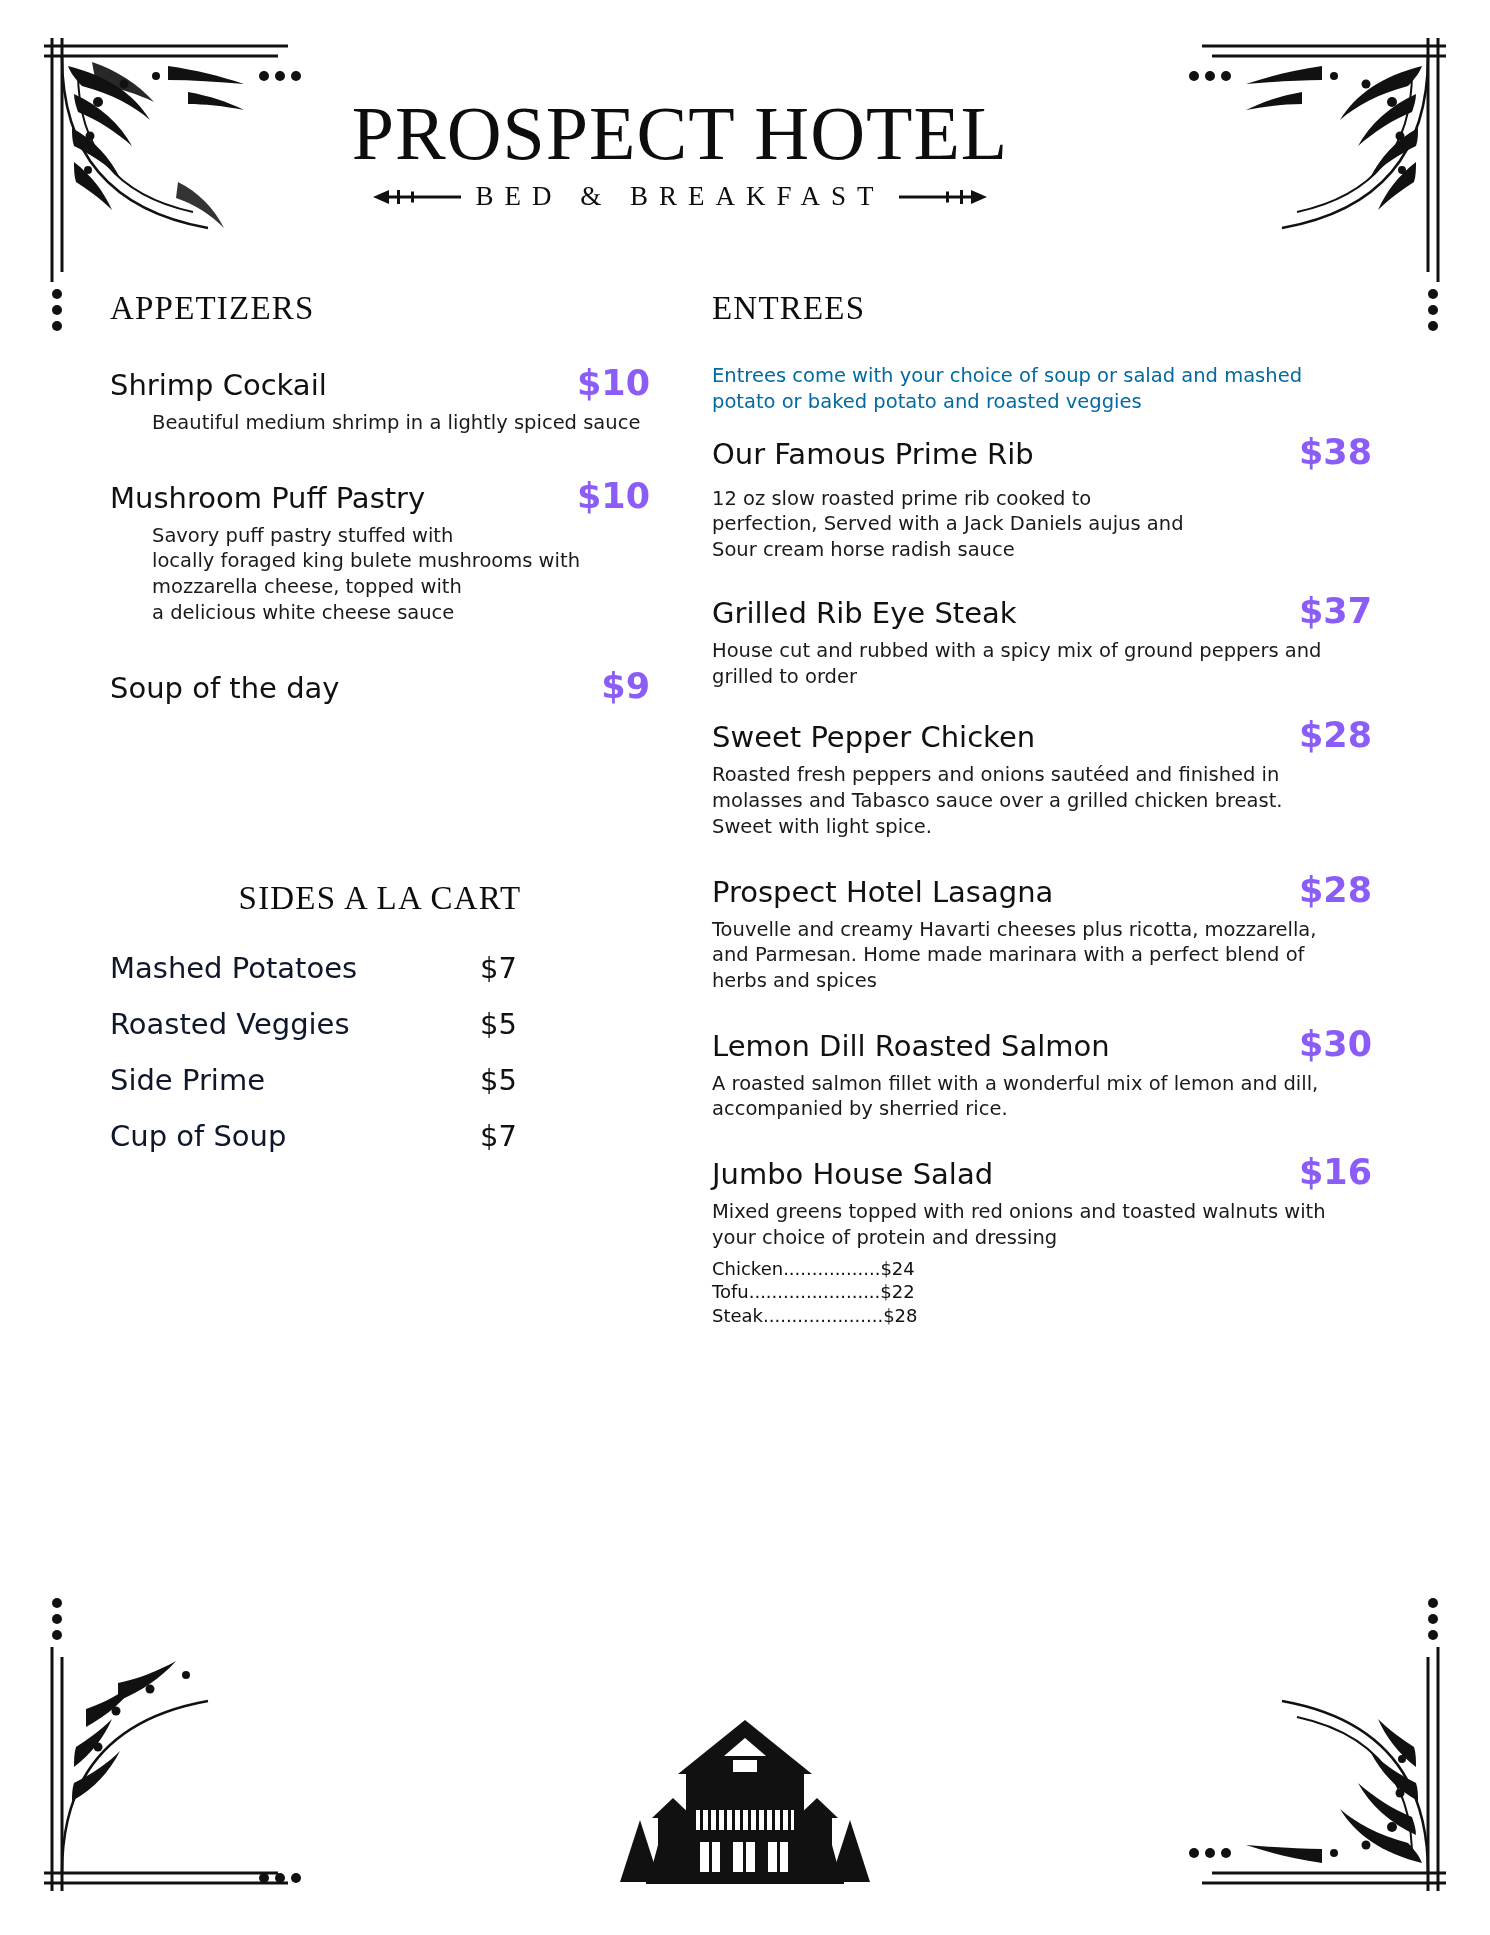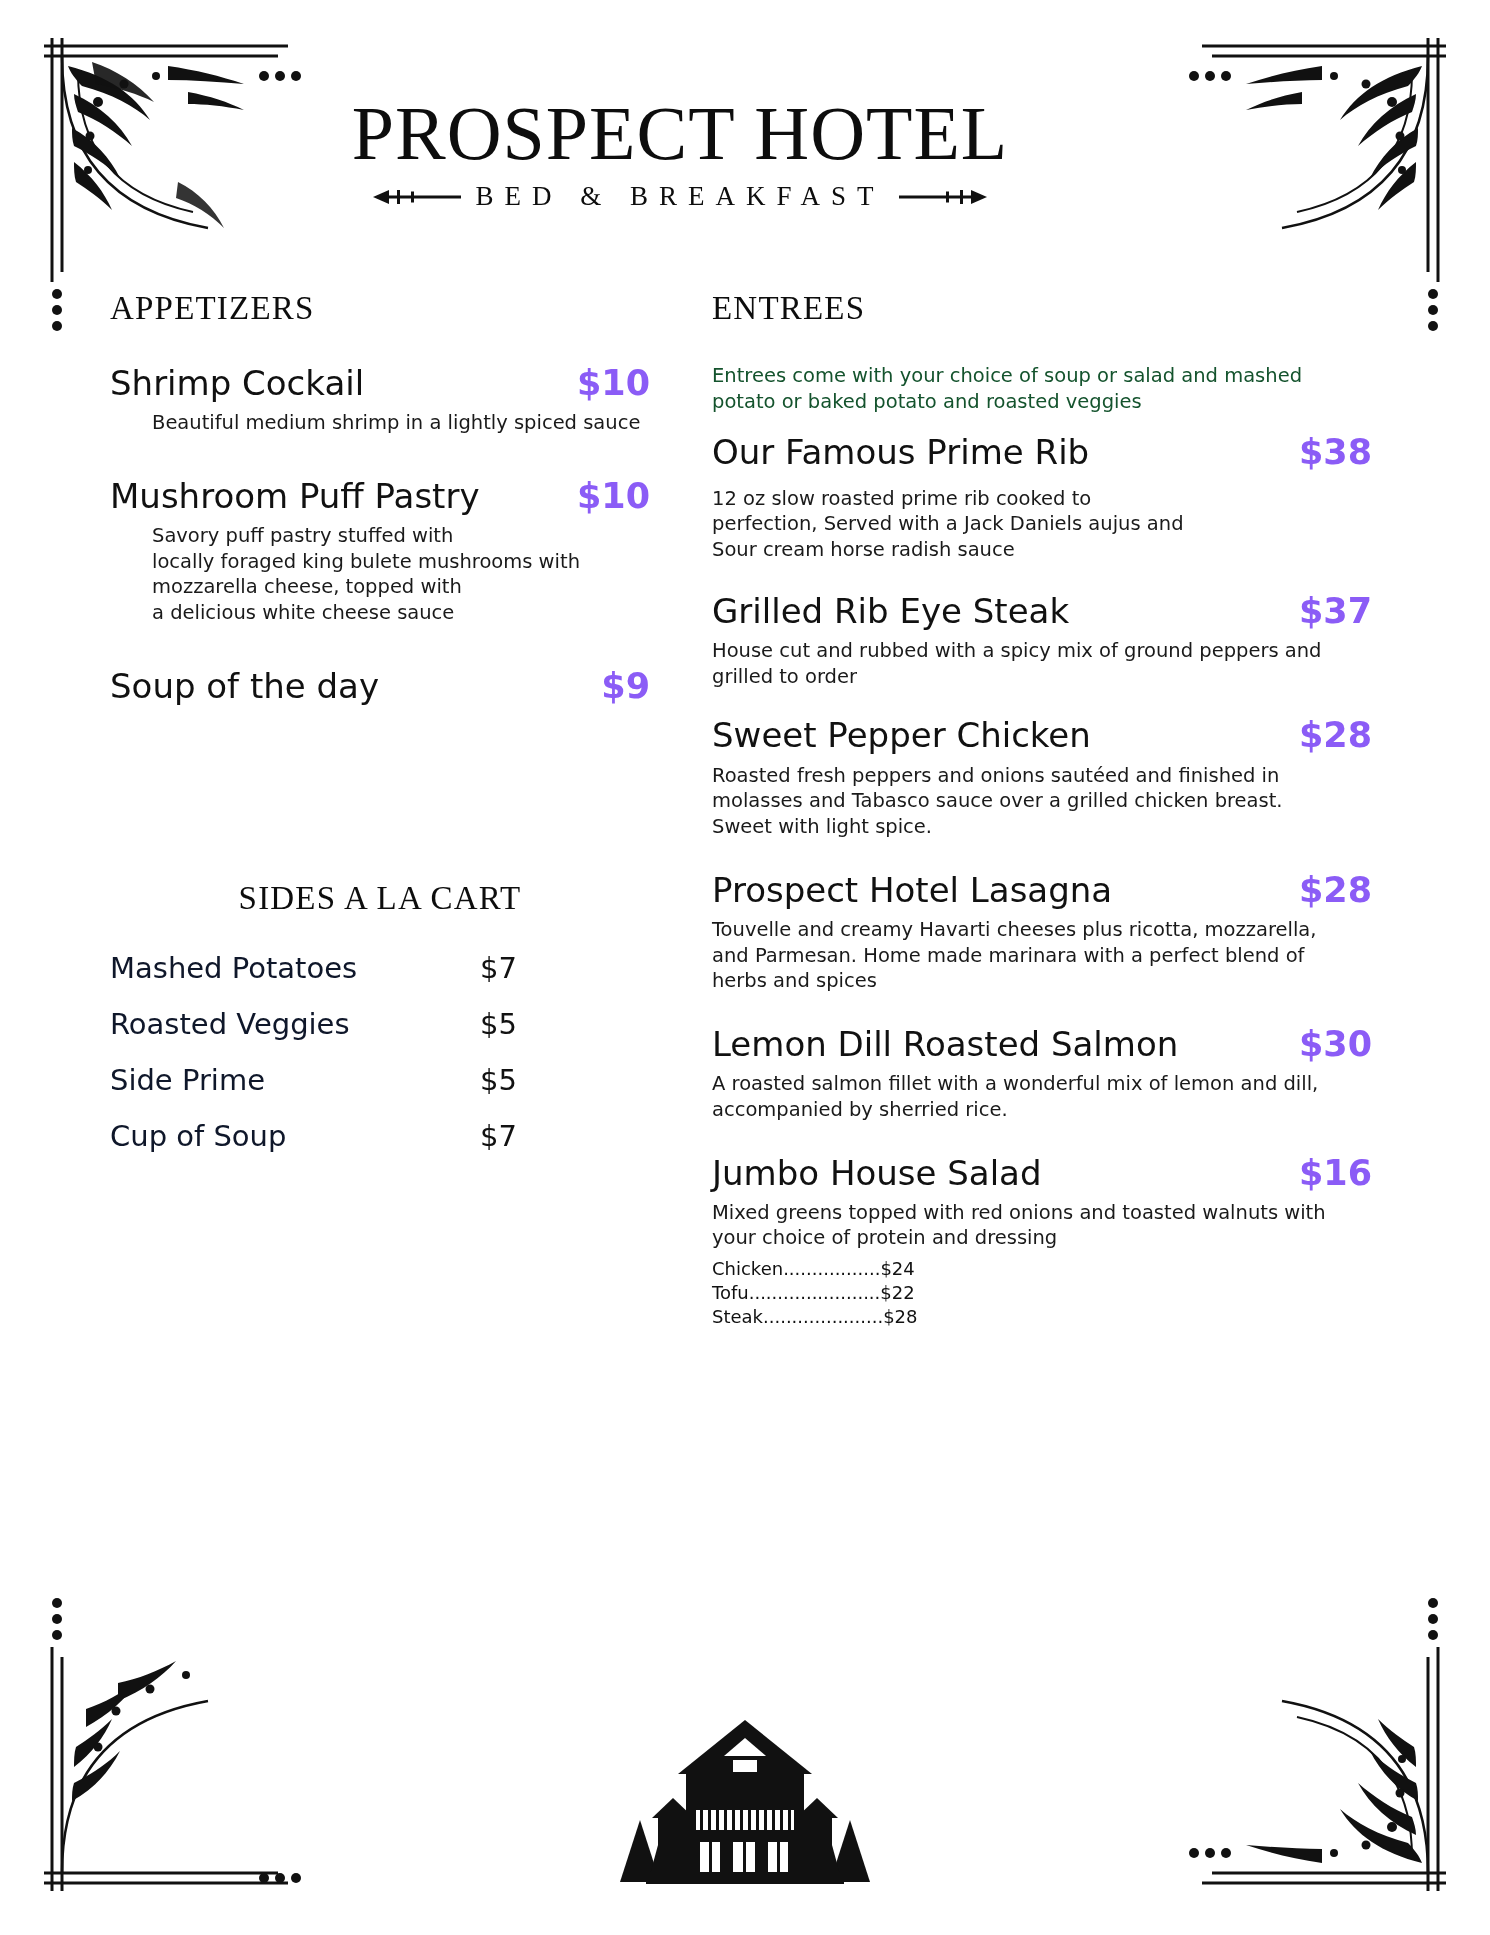--- a/index.html
+++ b/index.html
@@ -98,21 +98,21 @@
   .item {
     margin-bottom: 26px;
   }
   .item-row {
     display: flex;
     align-items: baseline;
     justify-content: space-between;
     gap: 16px;
   }
   .item-name {
-    font-size: 34px;
+    font-size: 29px;
     font-weight: 400;
     color: #111;
     line-height: 1.15;
   }
   .item-price {
     font-size: 35px;
     font-weight: 700;
     color: #8b5cf6;
     white-space: nowrap;
   }
@@ -126,21 +126,21 @@
 
   
   .col-left .item-row { justify-content: flex-start; }
   .col-left .item-name { flex: 0 0 auto; }
   .col-left .item-price { margin-left: auto; }
   .col-left .item-desc { max-width: 530px; margin-left: 42px; }
 
   .intro-note {
     font-size: 19.5px;
     line-height: 1.35;
-    color: #14532d;
+    color: #0369a1;
     margin: 0 0 16px 0;
     max-width: 640px;
   }
 
   
   .sides-head {
     margin-top: 0;
     margin-bottom: 34px;
   }
   .sides-list { width: 430px; }

